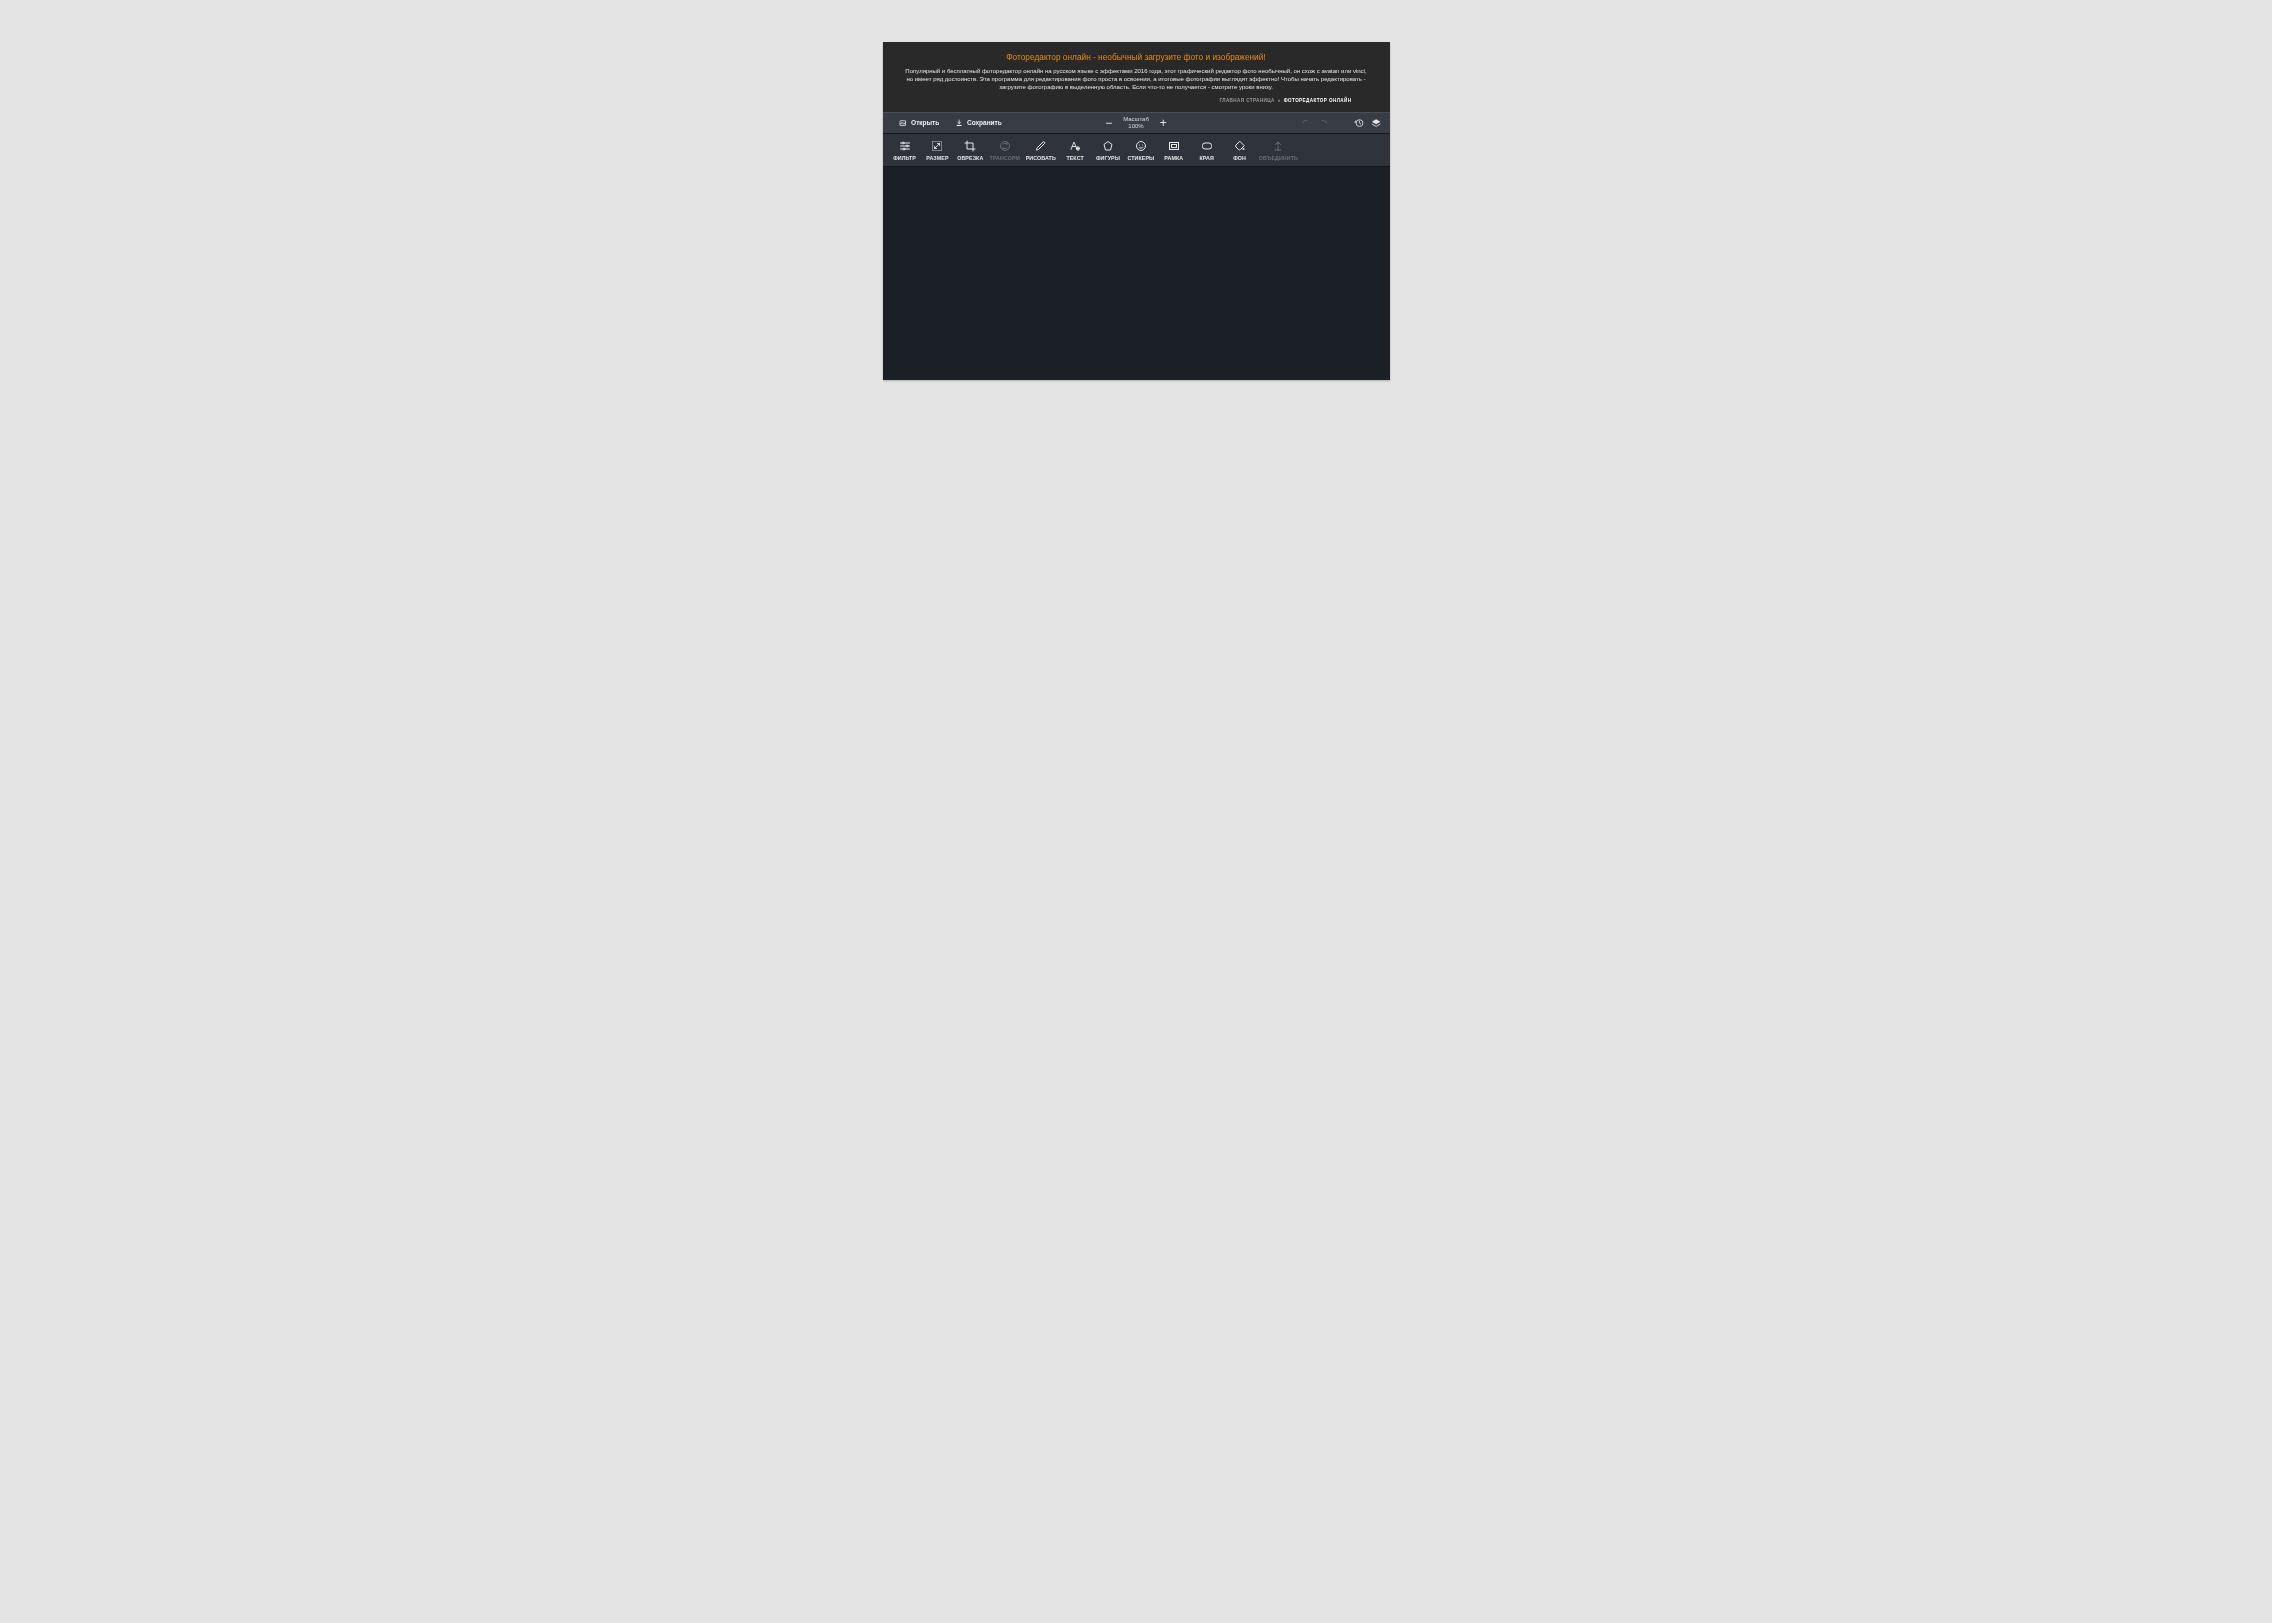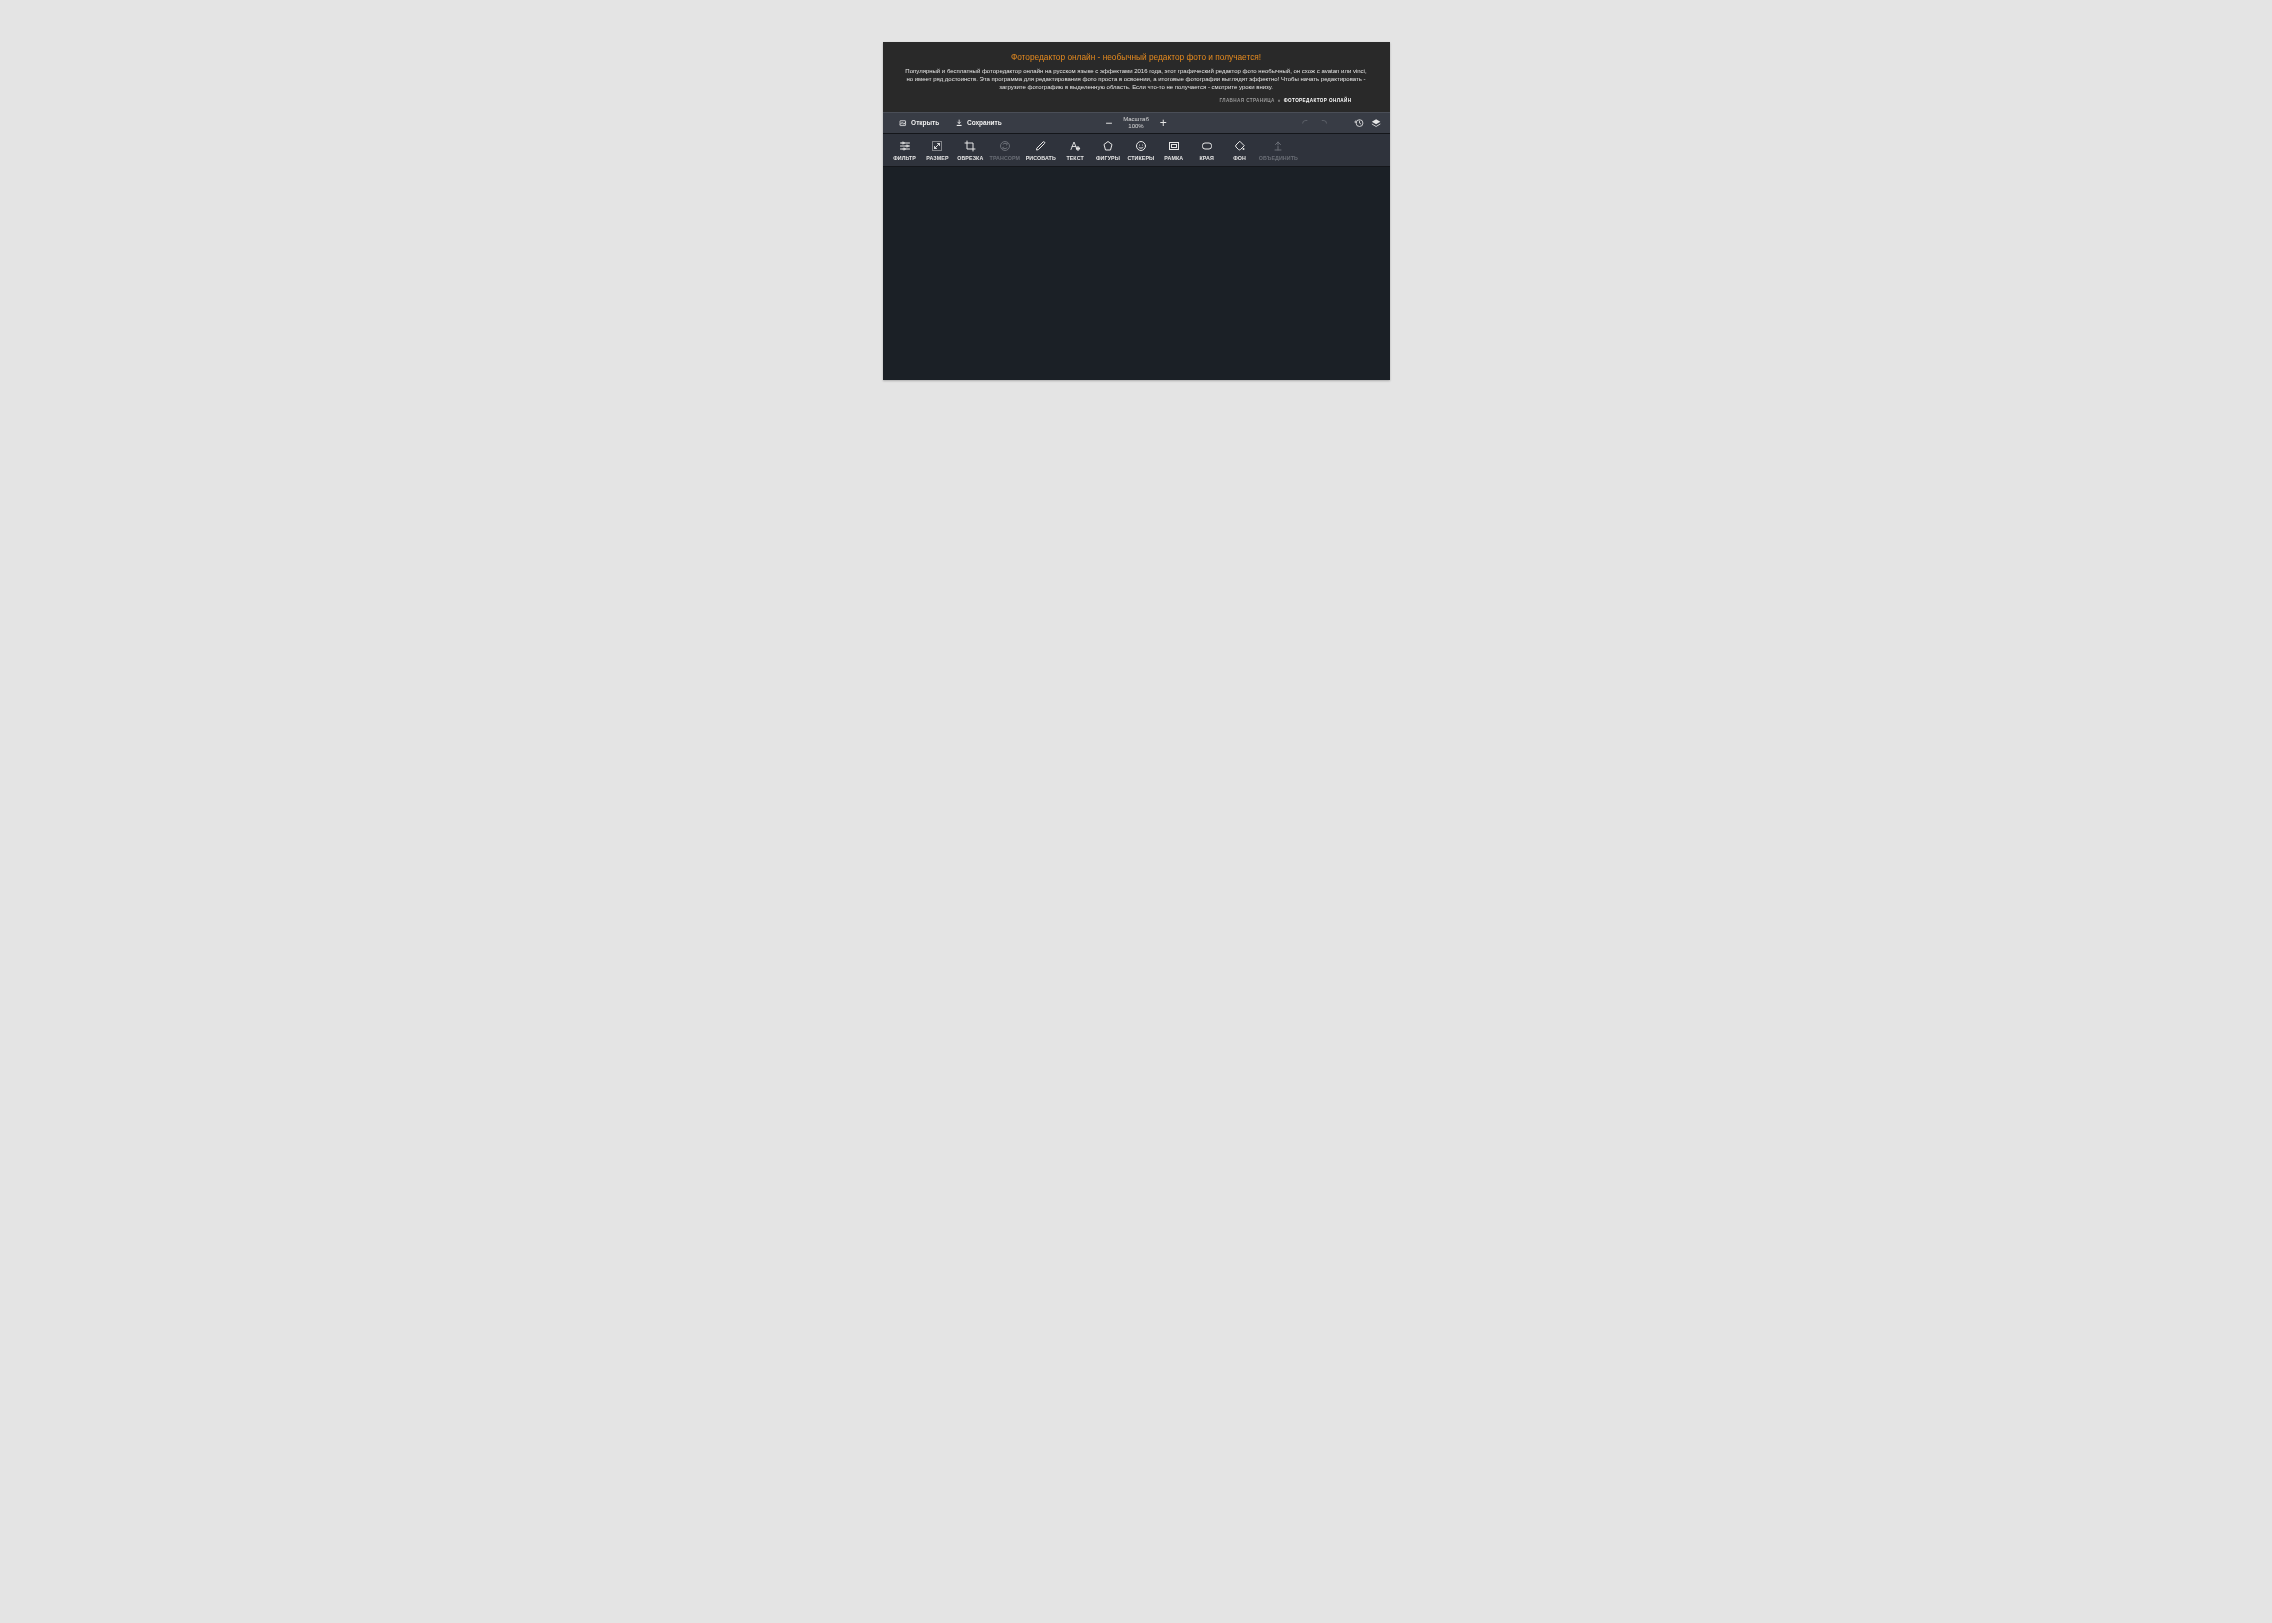--- a/index.html
+++ b/index.html
@@ -148,21 +148,21 @@
     background:#1b2026;
     min-height: 213px;
   }
 </style>
 </head>
 <body>
 
 <div class="app-frame">
 
   <div class="promo">
-    <h1>Фоторедактор онлайн - необычный редактор фото и получается!</h1>
+    <h1>Фоторедактор онлайн - необычный загрузите фото и изображений!</h1>
     <p>Популярный и бесплатный фоторедактор онлайн на русском языке с эффектами 2016 года, этот графический редактор фото необычный, он схож с avatan или vinci, но имеет ряд достоинств. Эта программа для редактирования фото проста в освоении, а итоговые фотографии выглядят эффектно! Чтобы начать редактировать - загрузите фотографию в выделенную область. Если что-то не получается - смотрите уроки внизу.</p>
     <div class="breadcrumb">
       <span class="bc-link">ГЛАВНАЯ СТРАНИЦА</span>
       <span class="bc-sep">»</span>
       <span class="bc-cur">ФОТОРЕДАКТОР ОНЛАЙН</span>
     </div>
   </div>
 
   <div class="actionbar">
 

